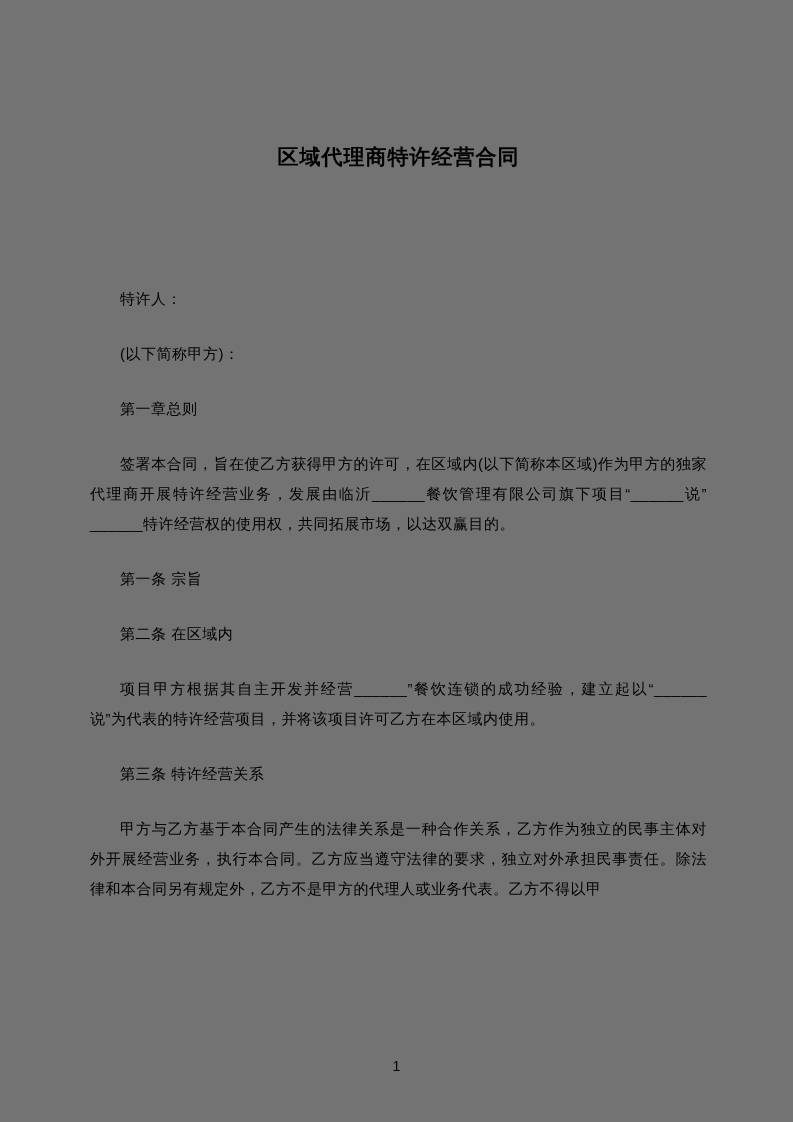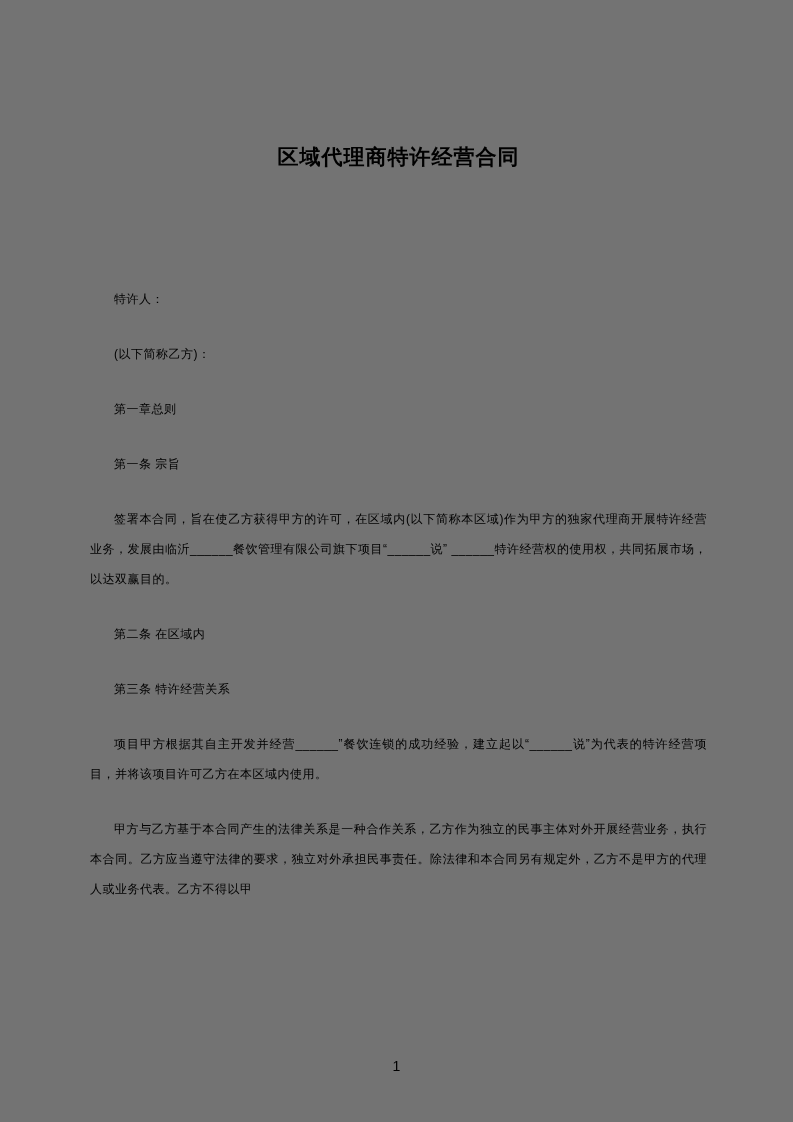--- a/index.html
+++ b/index.html
@@ -20,21 +20,21 @@
   }
   .doc-title {
     text-align: center;
     font-size: 21px;
     font-weight: bold;
     line-height: 30px;
     margin-bottom: 112px;
     letter-spacing: 1px;
   }
   .para {
-    font-size: 12px;
+    font-size: 15px;
     line-height: 30px;
     margin-bottom: 25px;
     text-indent: 2em;
     text-align: justify;
     letter-spacing: 0.5px;
   }
   .para.heading {
     font-weight: normal;
   }
   .page-number {
@@ -49,33 +49,33 @@
 </style>
 </head>
 <body>
 
 <div class="page">
 
   <h1 class="doc-title">区域代理商特许经营合同</h1>
 
   <p class="para body">特许人：</p>
 
+  <p class="para body">(以下简称甲方)：</p>
 
-  <p class="para body">(以下简称乙方)：</p>
 
 
   <p class="para heading">第一章总则</p>
 
+  <p class="para body">签署本合同，旨在使乙方获得甲方的许可，在区域内(以下简称本区域)作为甲方的独家代理商开展特许经营业务，发展由临沂______餐饮管理有限公司旗下项目“______说” ______特许经营权的使用权，共同拓展市场，以达双赢目的。</p>
+
   <p class="para heading">第一条  宗旨</p>
-
-  <p class="para body">签署本合同，旨在使乙方获得甲方的许可，在区域内(以下简称本区域)作为甲方的独家代理商开展特许经营业务，发展由临沂______餐饮管理有限公司旗下项目“______说” ______特许经营权的使用权，共同拓展市场，以达双赢目的。</p>
 
   <p class="para heading">第二条  在区域内</p>
 
+  <p class="para body">项目甲方根据其自主开发并经营______”餐饮连锁的成功经验，建立起以“______说”为代表的特许经营项目，并将该项目许可乙方在本区域内使用。</p>
+
   <p class="para heading">第三条  特许经营关系</p>
-
-  <p class="para body">项目甲方根据其自主开发并经营______”餐饮连锁的成功经验，建立起以“______说”为代表的特许经营项目，并将该项目许可乙方在本区域内使用。</p>
 
   <p class="para body">甲方与乙方基于本合同产生的法律关系是一种合作关系，乙方作为独立的民事主体对外开展经营业务，执行本合同。乙方应当遵守法律的要求，独立对外承担民事责任。除法律和本合同另有规定外，乙方不是甲方的代理人或业务代表。乙方不得以甲</p>
 
   <div class="page-number">1</div>
 
 </div>
 
 </body></html>

